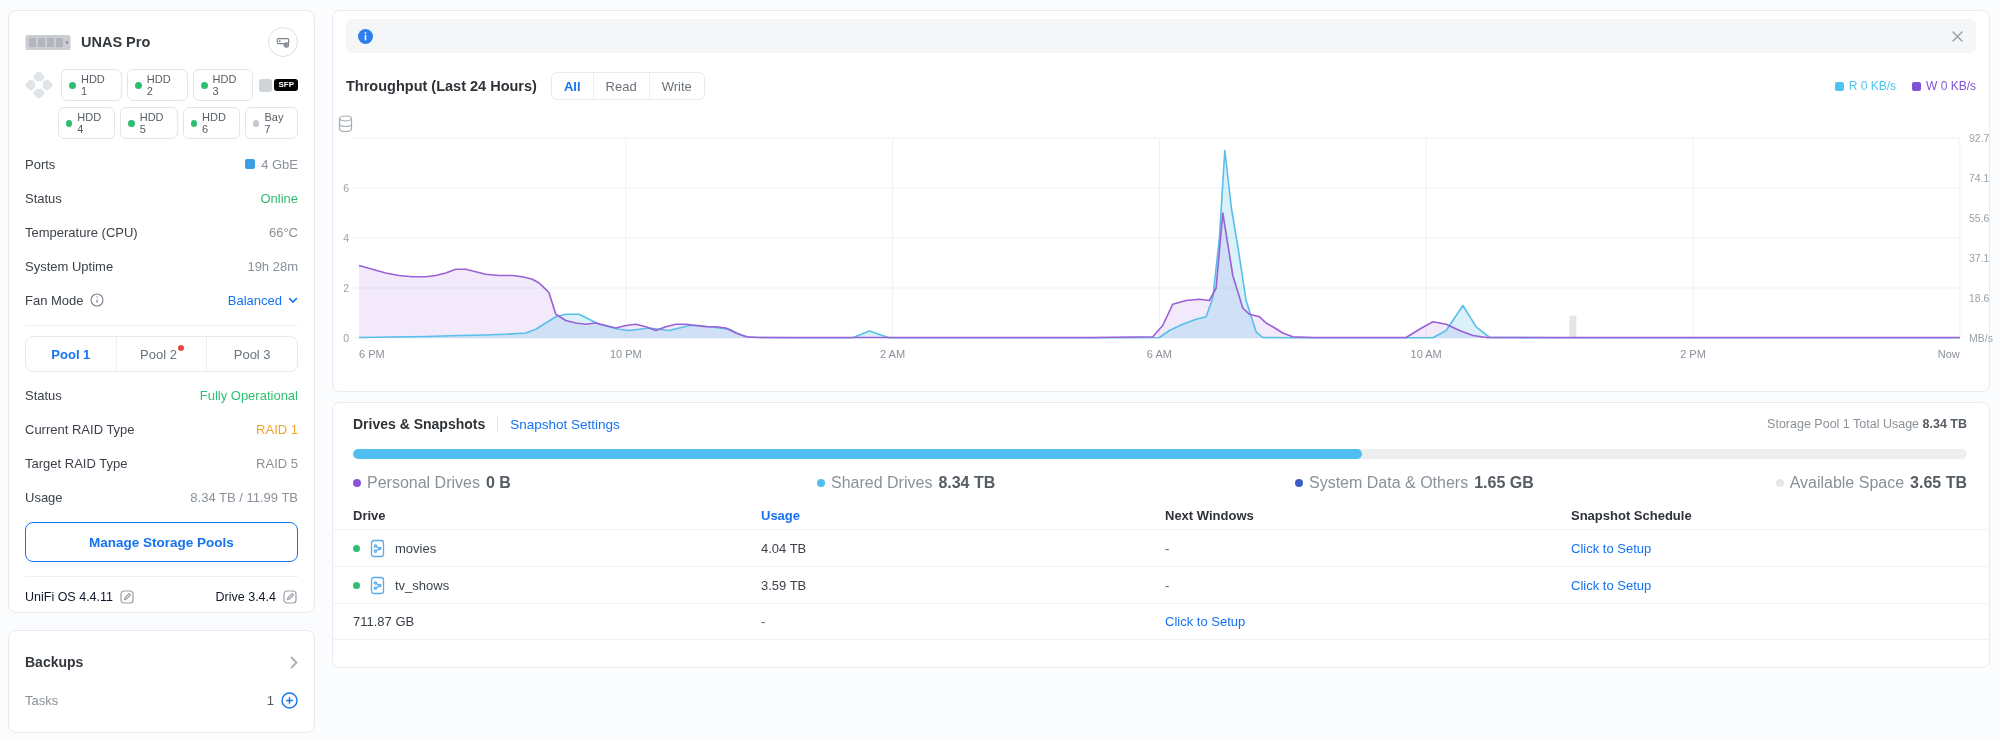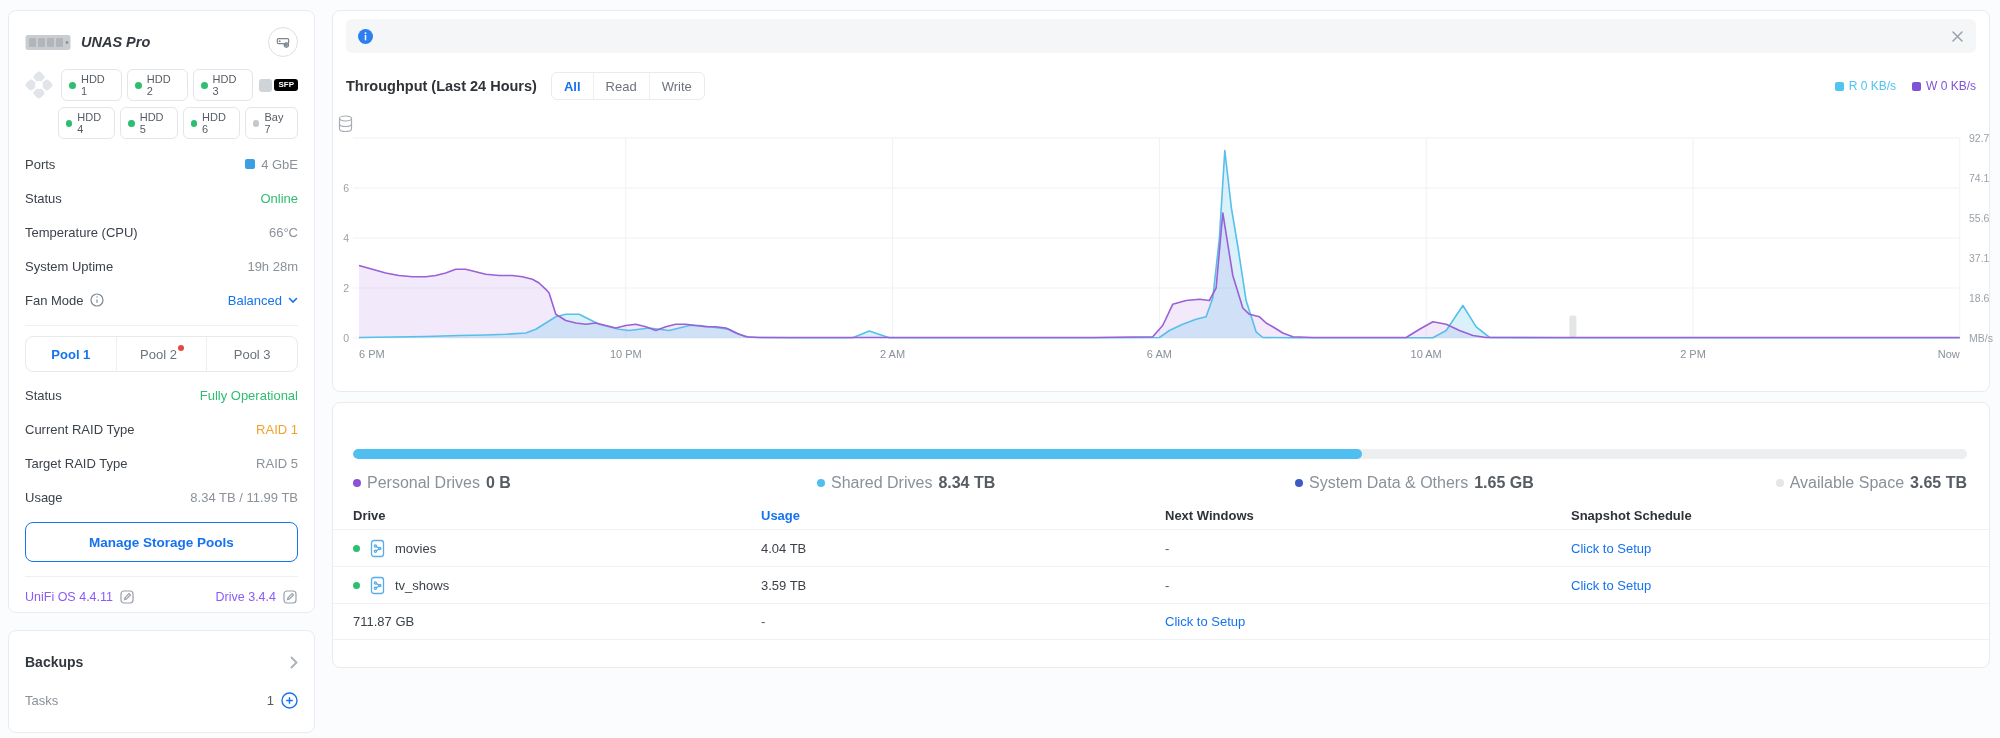--- a/index.html
+++ b/index.html
@@ -1,21 +1,21 @@
 <!DOCTYPE html>
 <html><head>
 <meta charset="utf-8">
 <style>
   html,body{margin:0;padding:0;background:#fbfcfd;font-family:"Liberation Sans",sans-serif;}
   .stage{position:relative;width:2000px;height:738px;overflow:hidden;}
   .card{position:absolute;background:#fff;border:1px solid #e9ebee;border-radius:8px;box-sizing:border-box;}
   
   .sb1{left:8px;top:10px;width:307px;height:603px;padding:16px;}
   .sb2{left:8px;top:630px;width:307px;height:103px;padding:12px 16px;}
-  .dev-head{display:flex;align-items:center;height:30px;font-style:italic;}
+  .dev-head{display:flex;align-items:center;height:30px;}
   .dev-name{font-size:14.5px;font-weight:700;color:#33383f;margin-left:10px;}
   .dev-gear{margin-left:auto;width:28px;height:28px;border:1px solid #dcdfe3;border-radius:50%;display:flex;align-items:center;justify-content:center;cursor:pointer;}
   .bays{margin-top:12px;}
   .bay-row{display:flex;align-items:center;gap:5px;margin-top:6px;}
   .badge{display:inline-flex;align-items:center;gap:5px;border:1px solid #e3e6e9;border-radius:6px;padding:3px 7px;font-size:11px;color:#565c64;background:#fff;}
   .dot{width:7px;height:7px;border-radius:50%;display:inline-block;}
   .dot.g{background:#2ebe71;} .dot.e{background:#c3c8ce;}
   .sfp-wrap{display:flex;align-items:center;gap:2px;margin-left:1px;}
   .sfp-port{width:13px;height:13px;border-radius:3px;background:#cfd4d8;}
   .sfp-tag{background:#000000;color:#fff;font-size:8px;font-weight:700;border-radius:3px;padding:2px 4px;line-height:1;}
@@ -24,21 +24,21 @@
   .irow .val{margin-left:auto;color:#8a9199;display:flex;align-items:center;gap:6px;}
   .val.green{color:#2ebe71;} .val.orange{color:#f0a32e;} .val.blue{color:#1673f0;cursor:pointer;}
   .sq-port{width:10px;height:10px;border-radius:2px;background:#3c9fe1;display:inline-block;}
   .hr{border-top:1px solid #eef0f2;margin:8px 0;}
   .segbox{display:flex;border:1px solid #e7e9ec;border-radius:8px;height:34px;margin:10px 0 6px;overflow:hidden;}
   .seg{flex:1;display:flex;align-items:center;justify-content:center;font-size:13px;color:#6b727b;cursor:pointer;position:relative;}
   .seg+.seg{border-left:1px solid #edeff1;}
   .seg.active{color:#1673f0;font-weight:600;}
   .dot-red{width:6px;height:6px;border-radius:50%;background:#e8473f;position:relative;top:-6px;left:1px;}
   .btn-outline{display:flex;align-items:center;justify-content:center;height:38px;border:1.5px solid #1673f0;border-radius:8px;color:#1673f0;font-size:13.5px;font-weight:600;margin-top:8px;cursor:pointer;background:#fff;}
-  .vers{display:flex;align-items:center;margin-top:12px;font-size:12.5px;color:#8b5cf6;}
+  .vers{display:flex;align-items:center;margin-top:12px;font-size:12.5px;color:#0f172a;}
   .vers .vitem{display:flex;align-items:center;gap:6px;}
   .vers .vitem+.vitem{margin-left:auto;}
   .bk-row{display:flex;align-items:center;height:38px;}
   .bk-title{font-size:14px;font-weight:700;color:#33383f;text-align:center;}
   .bk-tasks{font-size:13px;color:#8a9199;}
   .bk-right{margin-left:auto;display:flex;align-items:center;gap:7px;}
   .tasks-n{color:#565c64;font-size:13px;}
   
   .mainA{left:332px;top:10px;width:1658px;height:382px;}
   .mainB{left:332px;top:402px;width:1658px;height:266px;}
@@ -339,20 +339,26 @@
           <div class="ax axx" style="left:529.6px;width:60px;text-align:center">2 AM</div>
           <div class="ax axx" style="left:796.4000000000001px;width:60px;text-align:center">6 AM</div>
           <div class="ax axx" style="left:1063.2px;width:60px;text-align:center">10 AM</div>
           <div class="ax axx" style="left:1330px;width:60px;text-align:center">2 PM</div>
           <div class="ax axx" style="left:1582.8000000000002px;width:44px;text-align:right">Now</div>
         </div>
     </div>
   </div>
 
   <div class="card mainB">
+    <div class="ds-head">
+      <span class="ds-title">Drives &amp; Snapshots</span>
+      <span class="ds-sep"></span>
+      <span class="ds-link">Snapshot Settings</span>
+      <span class="ds-total"><span>Storage Pool 1 Total Usage </span><b>8.34 TB</b></span>
+    </div>
     <div class="ubar">
       <div class="ubar-fill" style="width: 62.5%;"></div>
     </div>
     <div class="ds-legend">
       <span class="lg-pos" style="left:20px;">
           <span class="ldot" style="background:#8a52d6;"></span>
           <span>Personal Drives</span>
           <b>0 B</b>
         </span>
       <span class="lg-pos" style="left:484px;">

